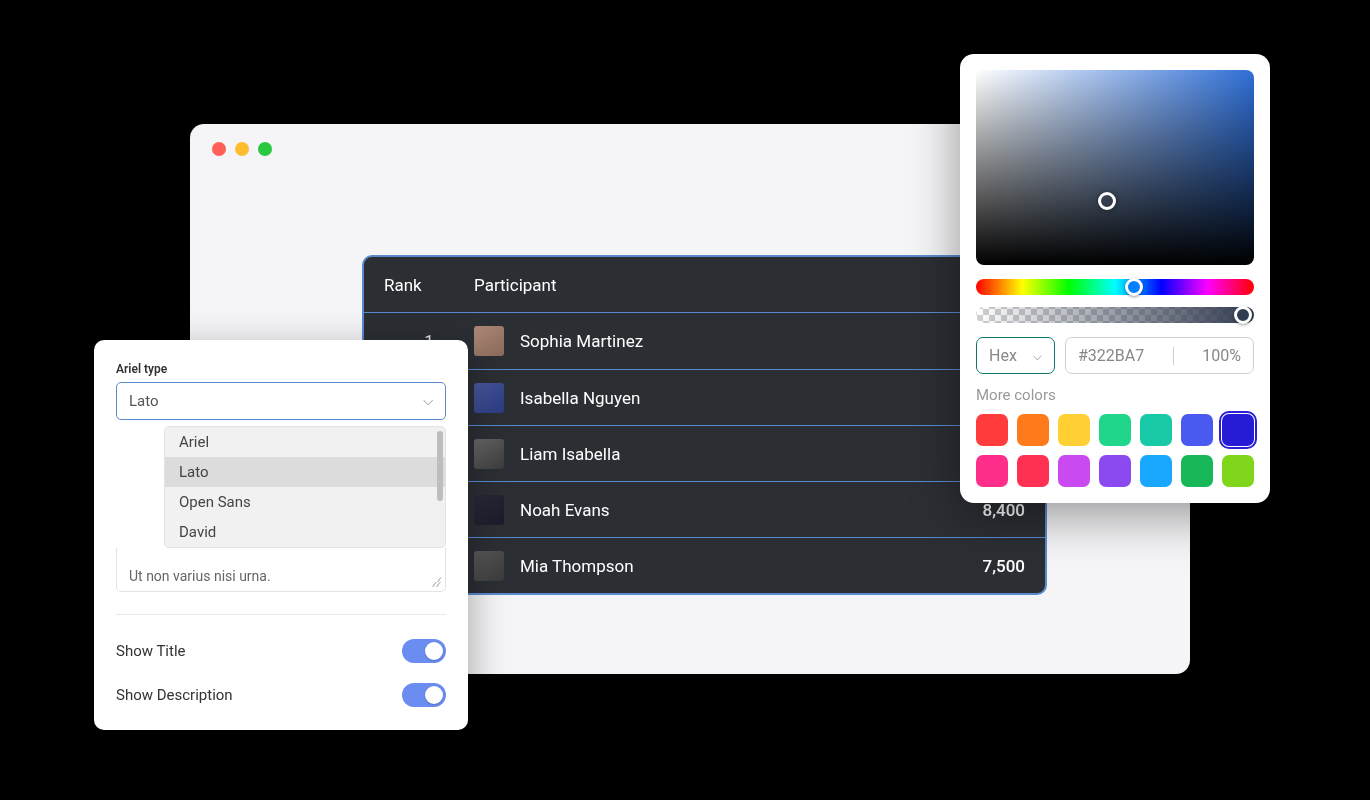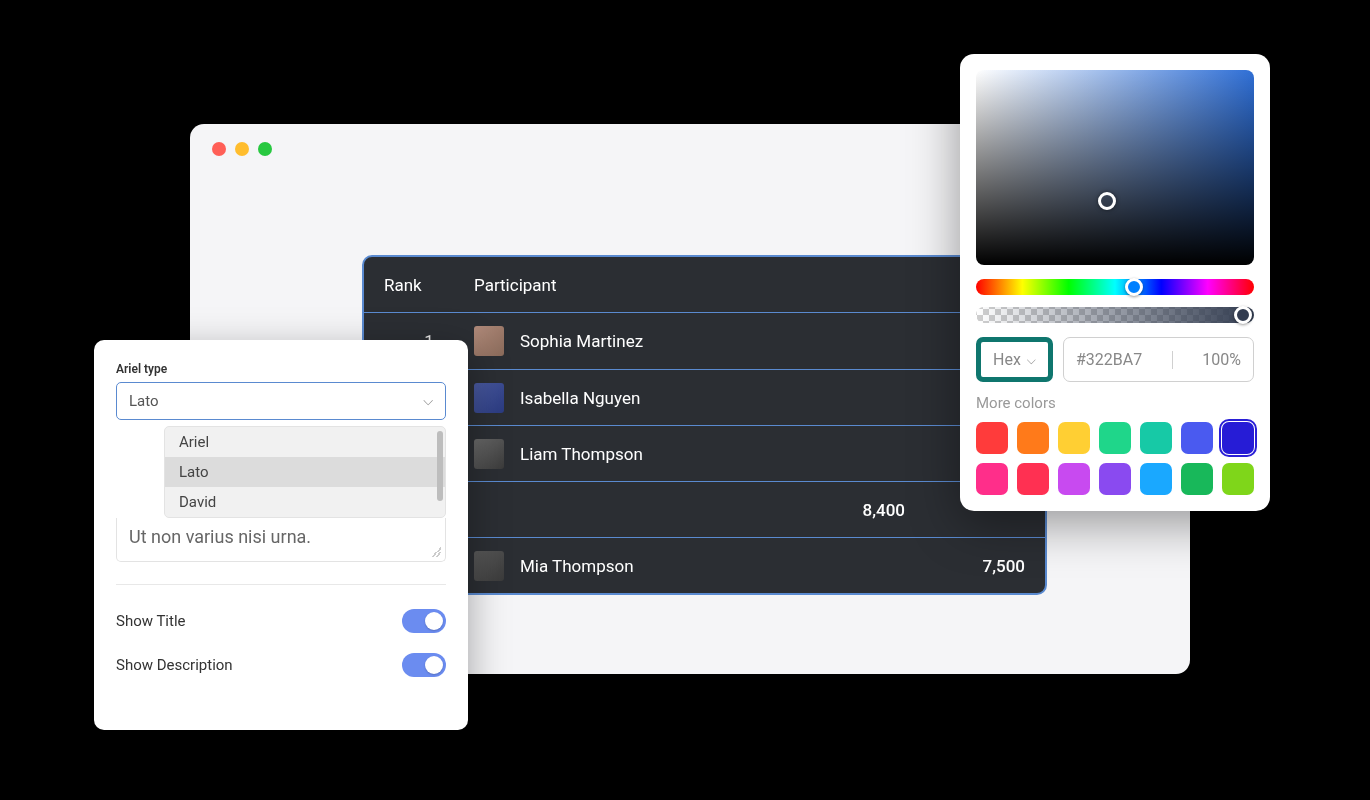--- a/index.html
+++ b/index.html
@@ -124,22 +124,22 @@
     position: absolute;
     right: 2px; top: 4px; bottom: 4px; width: 6px;
     background: #bdbdbd; border-radius: 3px;
     height: 70px;
   }
   .textarea-box {
     margin-top: 0;
     border: 1px solid #e3e3e3;
     border-top: none;
     border-radius: 0 0 5px 5px;
-    padding: 8px 12px;
-    font-size: 18px;
+    padding: 20px 12px;
+    font-size: 14px;
     color: #666;
     height: 44px;
     position: relative;
   }
   .textarea-box::after {
     content: "";
     position: absolute;
     right: 4px; bottom: 4px;
     width: 10px; height: 10px;
     background: linear-gradient(135deg, transparent 50%, #ccc 50%, #ccc 60%, transparent 60%, transparent 70%, #ccc 70%, #ccc 80%, transparent 80%);
@@ -206,22 +206,22 @@
   .cp-slider-thumb {
     position: absolute;
     top: -1px; width: 18px; height: 18px;
     border: 3px solid #fff; border-radius: 50%;
     box-shadow: 0 1px 3px rgba(0,0,0,0.4);
   }
   .cp-inputs {
     display: flex; gap: 10px; margin-top: 14px;
   }
   .cp-format {
-    display: flex; align-items: center; gap: 6px;
-    border: 5px solid #0f766e; border-radius: 7px;
+    display: flex; align-items: center; gap: 16px;
+    border: 1px solid #0f766e; border-radius: 7px;
     padding: 8px 12px; font-size: 16px; color: #888;
   }
   .cp-value {
     flex: 1;
     display: flex; align-items: center; justify-content: space-between;
     border: 1px solid #d0d0d0; border-radius: 7px;
     padding: 8px 12px; font-size: 16px; color: #888;
   }
   .cp-value .sep { width:1px; height:18px; background:#d0d0d0; margin:0 10px;}
   .cp-more { margin-top: 12px; font-size: 15px; color: #999; }
@@ -267,26 +267,30 @@
       <div class="col-participant">
         <div class="avatar a2"></div>
         <span>Isabella Nguyen</span>
       </div>
       <div class="col-score">9,760</div>
     </div>
     <div class="lb-row">
       <div class="col-rank">3</div>
       <div class="col-participant">
         <div class="avatar a3"></div>
-        <span>Liam Thompson</span>
+        <span>Liam Isabella</span>
       </div>
       <div class="col-score">8,850</div>
     </div>
     <div class="lb-row">
       <div class="col-rank">4</div>
+      <div class="col-participant">
+        <div class="avatar a4"></div>
+        <span>Noah Evans</span>
+      </div>
       <div class="col-score">8,400</div>
     </div>
     <div class="lb-row">
       <div class="col-rank">5</div>
       <div class="col-participant">
         <div class="avatar a5"></div>
         <span>Mia Thompson</span>
       </div>
       <div class="col-score">7,500</div>
     </div>
@@ -295,20 +299,21 @@
 
 <div class="settings-panel">
   <div class="field-label">Ariel type</div>
   <div class="select-box">
     <span>Lato</span>
     <span class="select-chevron">⌵</span>
   </div>
   <div class="dropdown-list">
     <div class="dropdown-opt">Ariel</div>
     <div class="dropdown-opt selected">Lato</div>
+    <div class="dropdown-opt">Open Sans</div>
     <div class="dropdown-opt">David</div>
     <div class="dropdown-scroll"></div>
   </div>
   <div class="textarea-box">Ut non varius nisi urna.</div>
   <div class="divider"></div>
   <div class="toggle-row">
     <span>Show Title</span>
     <div class="toggle"></div>
   </div>
   <div class="toggle-row">

